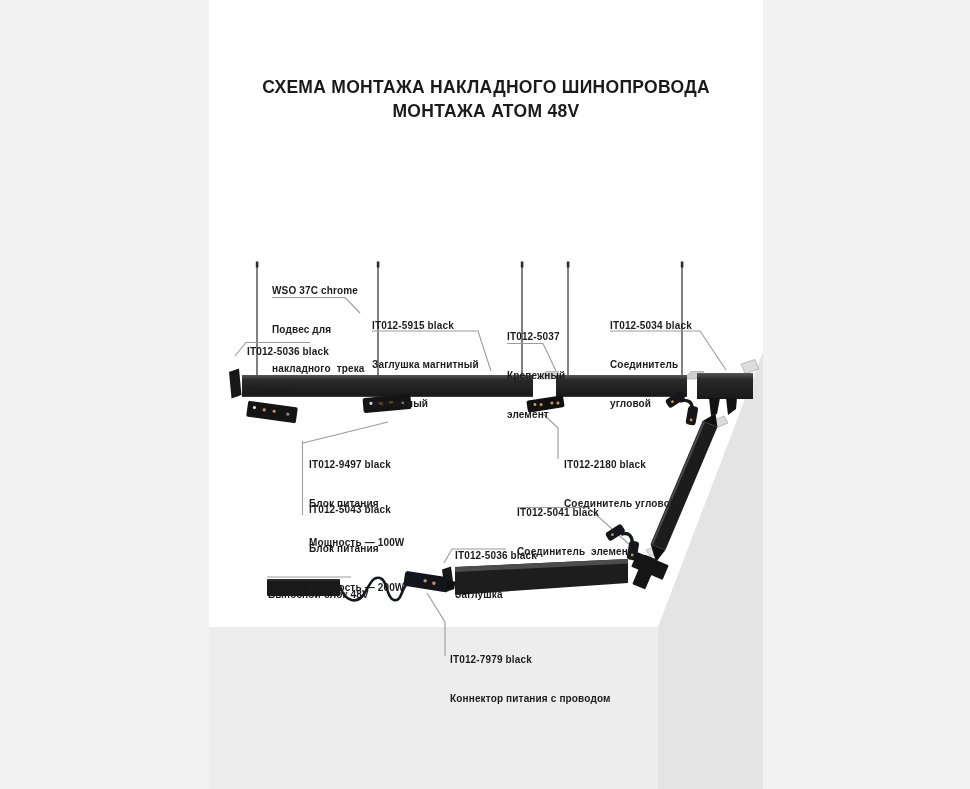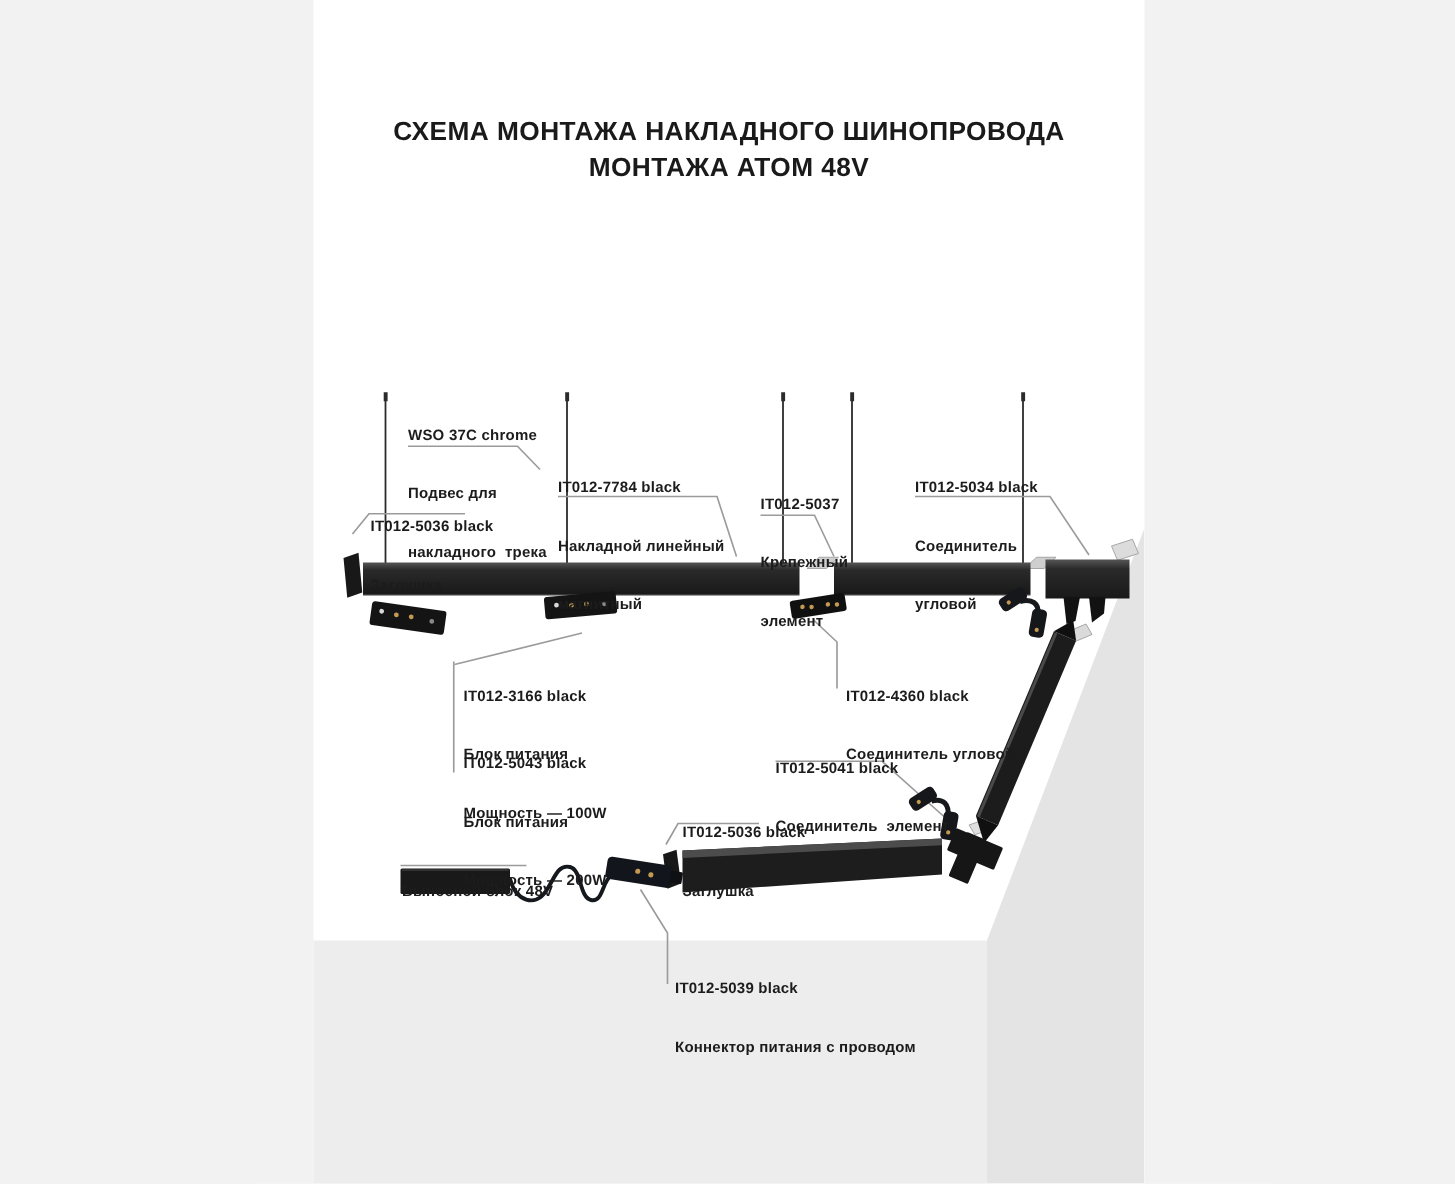--- a/index.html
+++ b/index.html
@@ -164,56 +164,56 @@
   <div class="lbl" style="left:272px;top:258px">
     <div>WSO 37C chrome</div>
     <div>Подвес для</div>
     <div>накладного  трека</div>
   </div>
   <div class="lbl" style="left:247px;top:319px">
     <div>IT012-5036 black</div>
     <div>Заглушка</div>
   </div>
   <div class="lbl" style="left:372px;top:293px">
-    <div>IT012-7784 black</div>
-    <div>Накладной линейный</div>
+    <div>IT012-5915 black</div>
+    <div>Заглушка магнитный</div>
     <div>магнитный</div>
   </div>
   <div class="lbl" style="left:507px;top:304px">
     <div>IT012-5037</div>
     <div>Крепежный</div>
     <div>элемент</div>
   </div>
   <div class="lbl" style="left:610px;top:293px">
     <div>IT012-5034 black</div>
     <div>Соединитель</div>
     <div>угловой</div>
   </div>
   <div class="lbl" style="left:309px;top:432px">
-    <div>IT012-3166 black</div>
+    <div>IT012-9497 black</div>
     <div>Блок питания</div>
     <div>Мощность — 100W</div>
   </div>
   <div class="lbl" style="left:309px;top:477px">
     <div>IT012-5043 black</div>
     <div>Блок питания</div>
     <div>Мощность — 200W</div>
   </div>
   <div class="lbl" style="left:564px;top:432px">
-    <div>IT012-4360 black</div>
+    <div>IT012-2180 black</div>
     <div>Соединитель угловой</div>
   </div>
   <div class="lbl" style="left:517px;top:480px">
     <div>IT012-5041 black</div>
     <div>Соединитель  элемент</div>
   </div>
   <div class="lbl" style="left:455px;top:523px">
     <div>IT012-5036 black</div>
     <div>Заглушка</div>
   </div>
   <div class="lbl" style="left:268px;top:562px">
     <div>Выносной блок 48V</div>
   </div>
   <div class="lbl" style="left:450px;top:627px">
-    <div>IT012-5039 black</div>
+    <div>IT012-7979 black</div>
     <div>Коннектор питания с проводом</div>
   </div>
 </div>
 
 </body></html>

